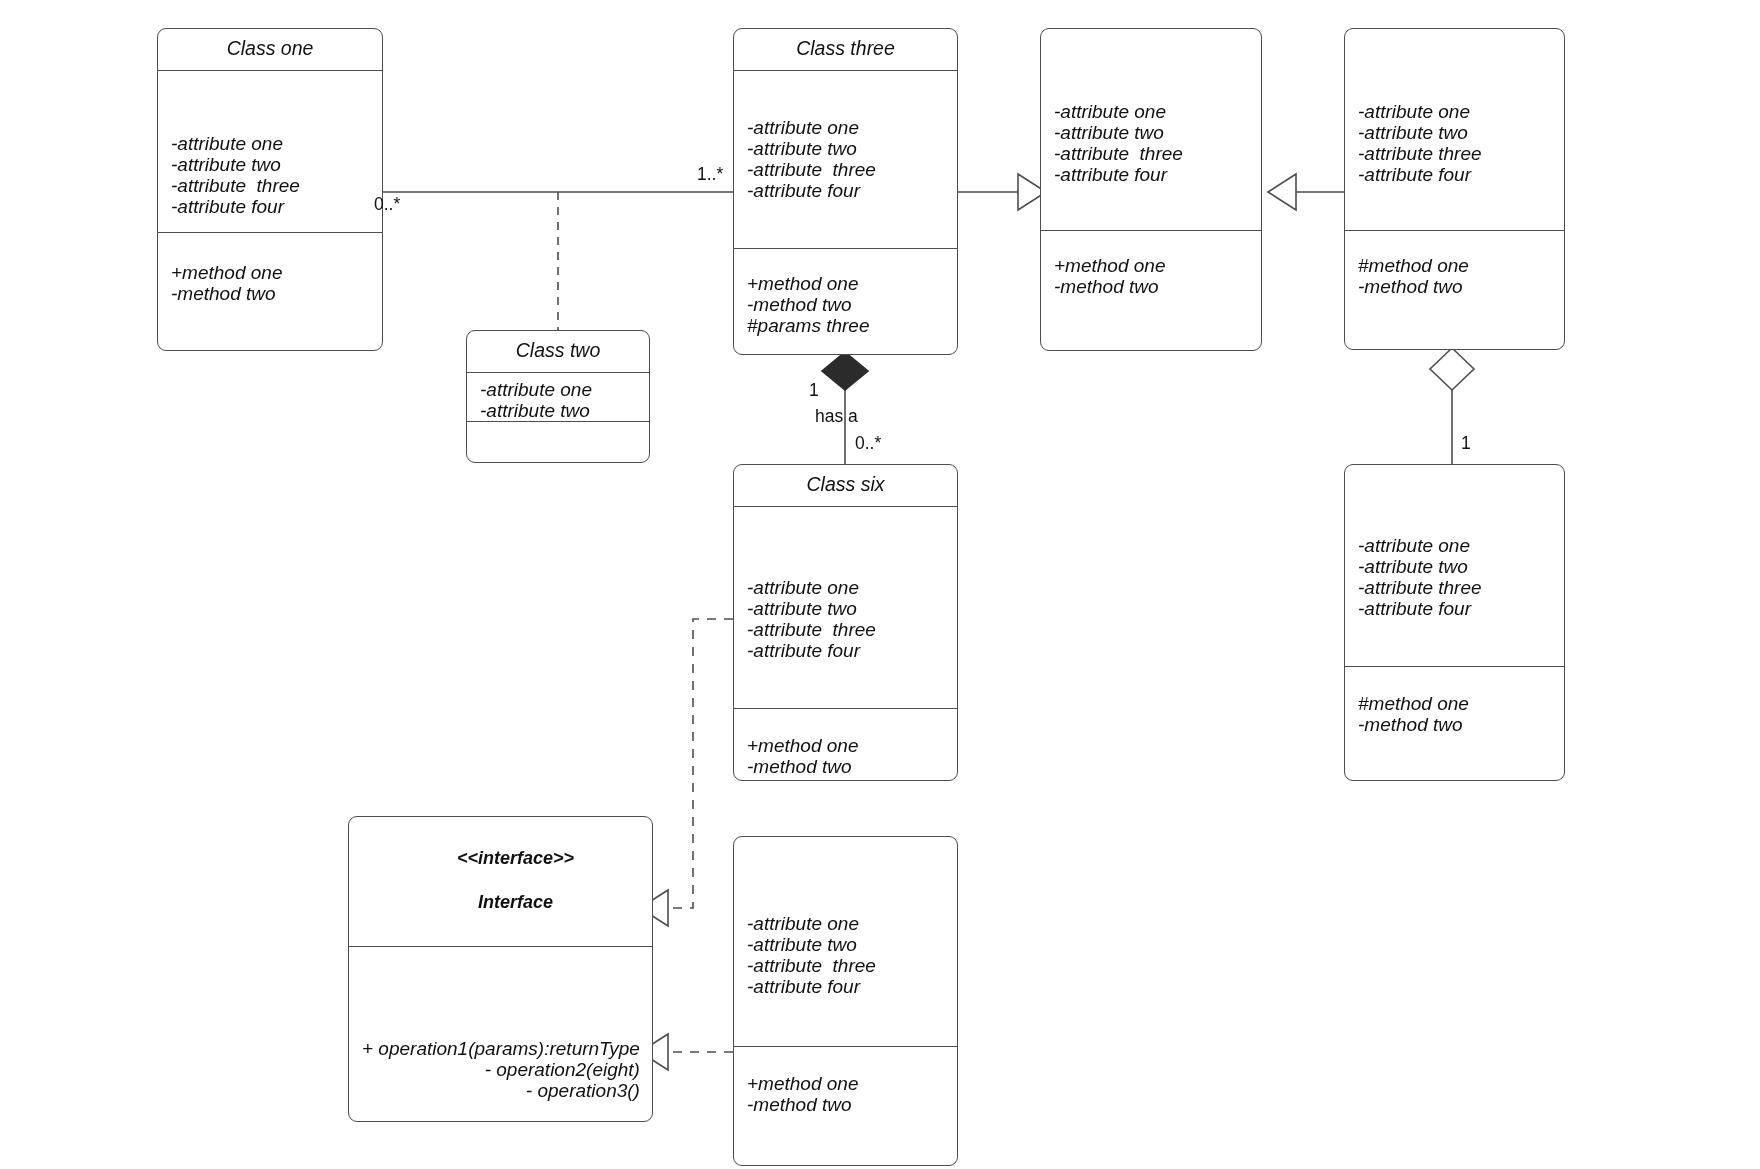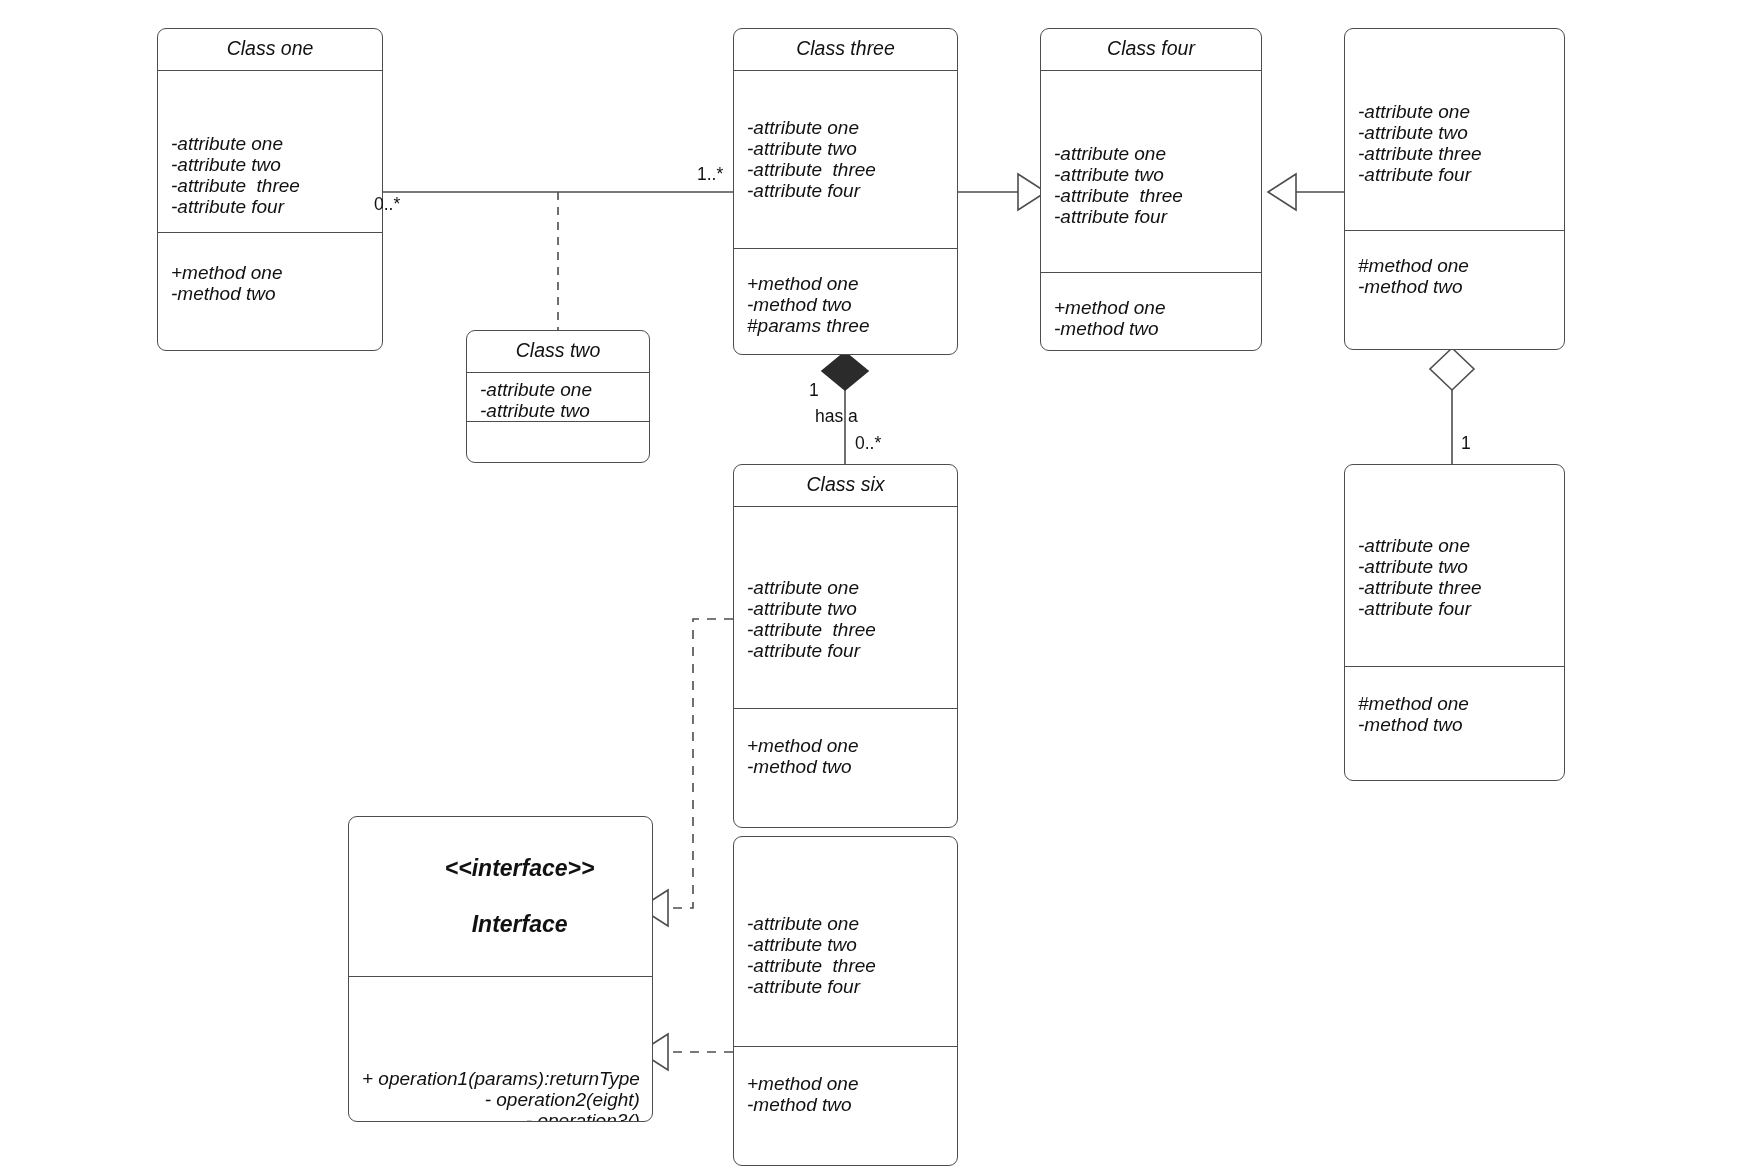--- a/index.html
+++ b/index.html
@@ -46,21 +46,21 @@
     font-style: italic;
     font-size: 19.5px;
     color: #111111;
     padding: 8px 4px 9px 4px;
     line-height: 1.22;
     white-space: pre;
   }
   .uml-header.iface {
     font-style: italic;
     font-weight: bold;
-    font-size: 23px;
+    font-size: 18px;
     padding: 9px 4px 10px 4px;
   }
   .uml-compartment {
     box-sizing: border-box;
     position: relative;
     font-style: italic;
     font-size: 19px;
     color: #111111;
     line-height: 1.0;
     padding: 0 0 0 13px;
@@ -162,39 +162,38 @@
     <div class="uml-header">Class three</div>
     <div class="uml-compartment" style="height:177px;">
       <div class="lines" style="top:46px;"><div>-attribute one</div><div>-attribute two</div><div>-attribute  three</div><div>-attribute four</div></div>
     </div>
     <div class="uml-compartment divider" style="flex:1;">
       <div class="lines" style="top:24px;"><div>+method one</div><div>-method two</div><div>#params three</div></div>
     </div>
   </div>
 
   <div class="uml-class" style="left:1040px; top:28px; width:222px; height:323px;">
-    <div class="uml-header">Class four</div>
     <div class="uml-compartment" style="height:201px;">
       <div class="lines" style="top:72px;"><div>-attribute one</div><div>-attribute two</div><div>-attribute  three</div><div>-attribute four</div></div>
     </div>
     <div class="uml-compartment divider" style="flex:1;">
       <div class="lines" style="top:24px;"><div>+method one</div><div>-method two</div></div>
     </div>
   </div>
 
   <div class="uml-class" style="left:1344px; top:28px; width:221px; height:322px;">
     <div class="uml-compartment" style="height:201px;">
       <div class="lines" style="top:72px;"><div>-attribute one</div><div>-attribute two</div><div>-attribute three</div><div>-attribute four</div></div>
     </div>
     <div class="uml-compartment divider" style="flex:1;">
       <div class="lines" style="top:24px;"><div>#method one</div><div>-method two</div></div>
     </div>
   </div>
 
-  <div class="uml-class" style="left:733px; top:464px; width:225px; height:364px;justify-content:space-between;">
+  <div class="uml-class" style="left:733px; top:464px; width:225px; height:317px;justify-content:space-between;">
     <div class="uml-header">Class six</div>
     <div class="uml-compartment" style="height:201px;">
       <div class="lines" style="top:70px;"><div>-attribute one</div><div>-attribute two</div><div>-attribute  three</div><div>-attribute four</div></div>
     </div>
     <div class="uml-compartment divider" style="flex:1;">
       <div class="lines" style="top:26px;"><div>+method one</div><div>-method two</div></div>
     </div>
   </div>
 
   <div class="uml-class" style="left:1344px; top:464px; width:221px; height:317px;">

